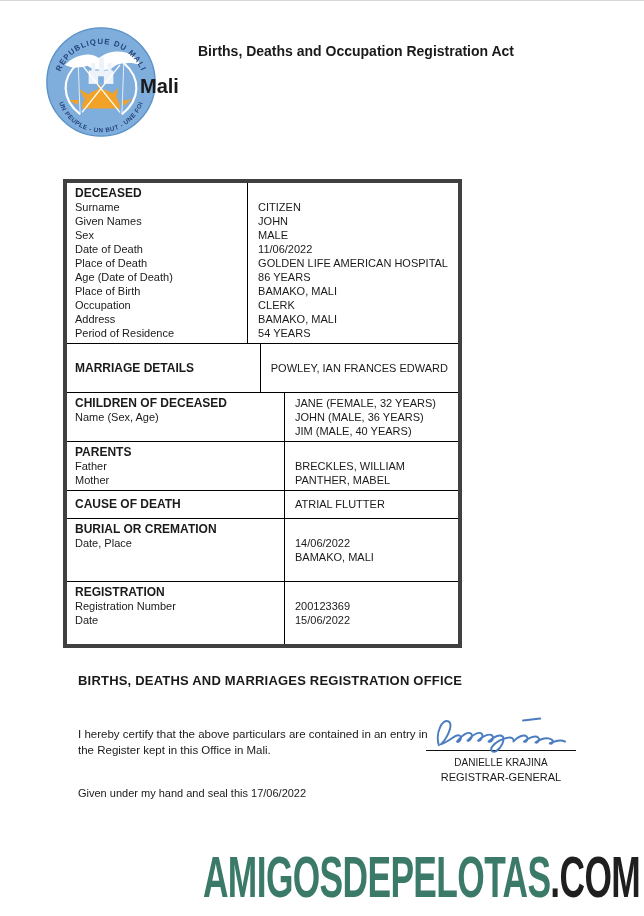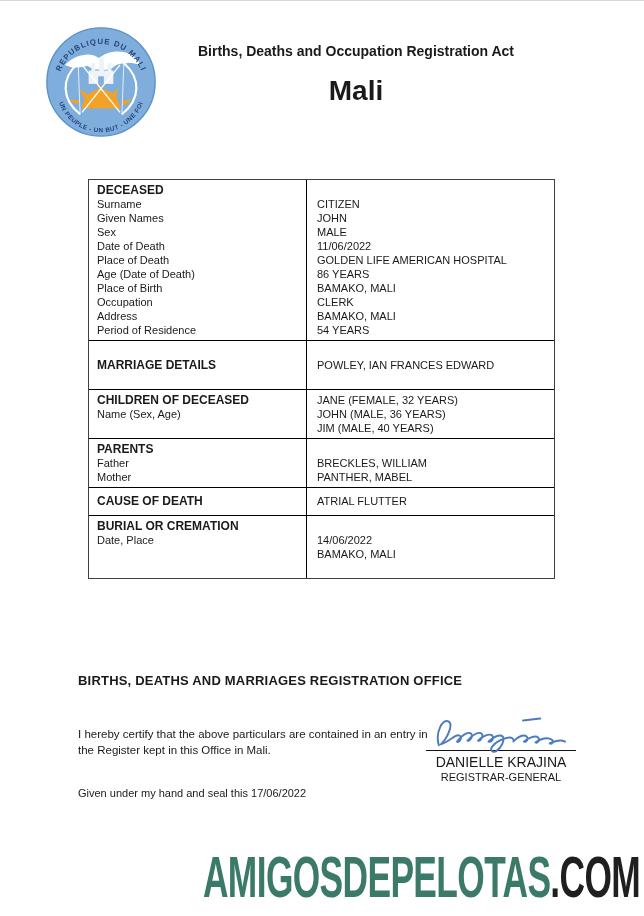--- a/index.html
+++ b/index.html
@@ -3,45 +3,45 @@
 <meta charset="utf-8">
 <style>
   html,body{margin:0;padding:0;background:#fff;}
   .page{position:relative;width:644px;height:916px;background:#fff;overflow:hidden;
         border-top:1px solid #d8d8d8;font-family:"Liberation Sans",sans-serif;color:#1a1a1a;}
 
   
   .seal{position:absolute;left:44px;top:24px;width:114px;height:114px;}
   .act-title{position:absolute;left:140px;top:42px;width:432px;text-align:center;
              font-size:14px;font-weight:bold;}
-  .country-title{position:absolute;left:140px;top:74px;width:432px;text-align:center;
-             font-size:28px;font-weight:bold;}
+  .country-title{position:absolute;left:140px;top:74px;width:432px;
+             font-size:20px;font-weight:bold;}
   .doc-title{position:absolute;left:0;top:128px;width:644px;text-align:center;
              font-family:"Liberation Serif",serif;font-size:28px;font-weight:bold;letter-spacing:2px;}
 
   
-  .details-table{position:absolute;left:88px;top:178px;width:467px;border:1px solid #404040;box-sizing:border-box;}
+  .details-table{position:absolute;left:63px;top:178px;width:399px;border:4px solid #404040;box-sizing:border-box;}
   .section{display:flex;}
   .section + .section{border-top:1px solid #000;align-items:center;}
   .cell{box-sizing:border-box;}
   .cell.left{width:218px;border-right:1px solid #000;padding:3px 8px;}
   .cell.right{flex:1;padding:3px 10px;}
   .line{font-size:11px;line-height:14px;min-height:14px;white-space:pre;}
   .line.hd{font-weight:bold;font-size:12px;}
   .sec-cause .cell{padding-top:6px;padding-bottom:7px;}
 
   
   .office-heading{position:absolute;left:78px;top:672px;font-size:13px;font-weight:bold;letter-spacing:.2px;}
   .certify-text{position:absolute;left:78px;top:726px;width:368px;font-size:11.5px;line-height:15.5px;}
   .given-text{position:absolute;left:78px;top:786px;font-size:11px;}
 
   .sig-block{position:absolute;left:426px;top:708px;width:150px;text-align:center;}
   .sig-scribble{display:block;margin:0 auto;}
   .sig-rule{border-top:1.5px solid #111;margin-top:-3px;}
-  .sig-name{font-size:14px;line-height:15px;margin-top:4px;}
+  .sig-name{font-size:10px;line-height:15px;margin-top:4px;}
   .sig-title{font-size:11px;line-height:15px;}
 
   
   .footer-brand{position:absolute;right:4px;top:843px;white-space:nowrap;
                 font-weight:bold;font-size:57px;letter-spacing:-1px;
                 transform:scaleX(.62);transform-origin:100% 50%;}
   .footer-brand .green{color:#3B7A68;}
   .footer-brand .dark{color:#1F1F1F;}
 </style>
 </head>
@@ -174,20 +174,34 @@
           <div class="line">&nbsp;</div>
           <div class="line">&nbsp;</div>
         </div>
         <div class="cell right">
           <div class="line">&nbsp;</div>
           <div class="line">14/06/2022</div>
           <div class="line">BAMAKO, MALI</div>
           <div class="line">&nbsp;</div>
         </div>
       </div>
+      <div class="section sec-registration">
+        <div class="cell left">
+          <div class="line hd">REGISTRATION</div>
+          <div class="line">Registration Number</div>
+          <div class="line">Date</div>
+          <div class="line">&nbsp;</div>
+        </div>
+        <div class="cell right">
+          <div class="line">&nbsp;</div>
+          <div class="line">200123369</div>
+          <div class="line">15/06/2022</div>
+          <div class="line">&nbsp;</div>
+        </div>
+      </div>
     </div>
 
   <div class="office-heading">BIRTHS, DEATHS AND MARRIAGES REGISTRATION OFFICE</div>
   <div class="certify-text">I hereby certify that the above particulars are contained in an entry in the Register kept in this Office in Mali.</div>
   <div class="given-text">Given under my hand and seal this 17/06/2022</div>
 
   <div class="sig-block">
     <svg class="sig-scribble" width="146" height="44" viewBox="0 0 150 46">
       <g stroke="#4A7CBF" stroke-width="2" fill="none" stroke-linecap="round" stroke-linejoin="round">
         <path d="M10,38 C6,24 14,10 20,13 C26,16 18,32 12,37 C22,34 28,25 32,28 C35,30 31,36 29,34 C34,27 41,23 44,26 C46,29 42,34 40,33 C45,27 52,23 55,26 C57,29 53,34 51,33 C56,28 63,25 66,28 C68,31 65,35 62,34 C67,29 74,26 77,29 C79,32 76,40 70,44 C66,46 63,43 66,39 C69,35 76,31 82,30 C86,29 89,31 88,34 C92,29 99,26 102,29 C104,32 101,35 99,34 C104,30 111,27 114,30 C116,33 113,36 111,35 C116,31 124,29 128,32 C131,34 128,37 126,36 C131,33 138,32 142,34"></path>

